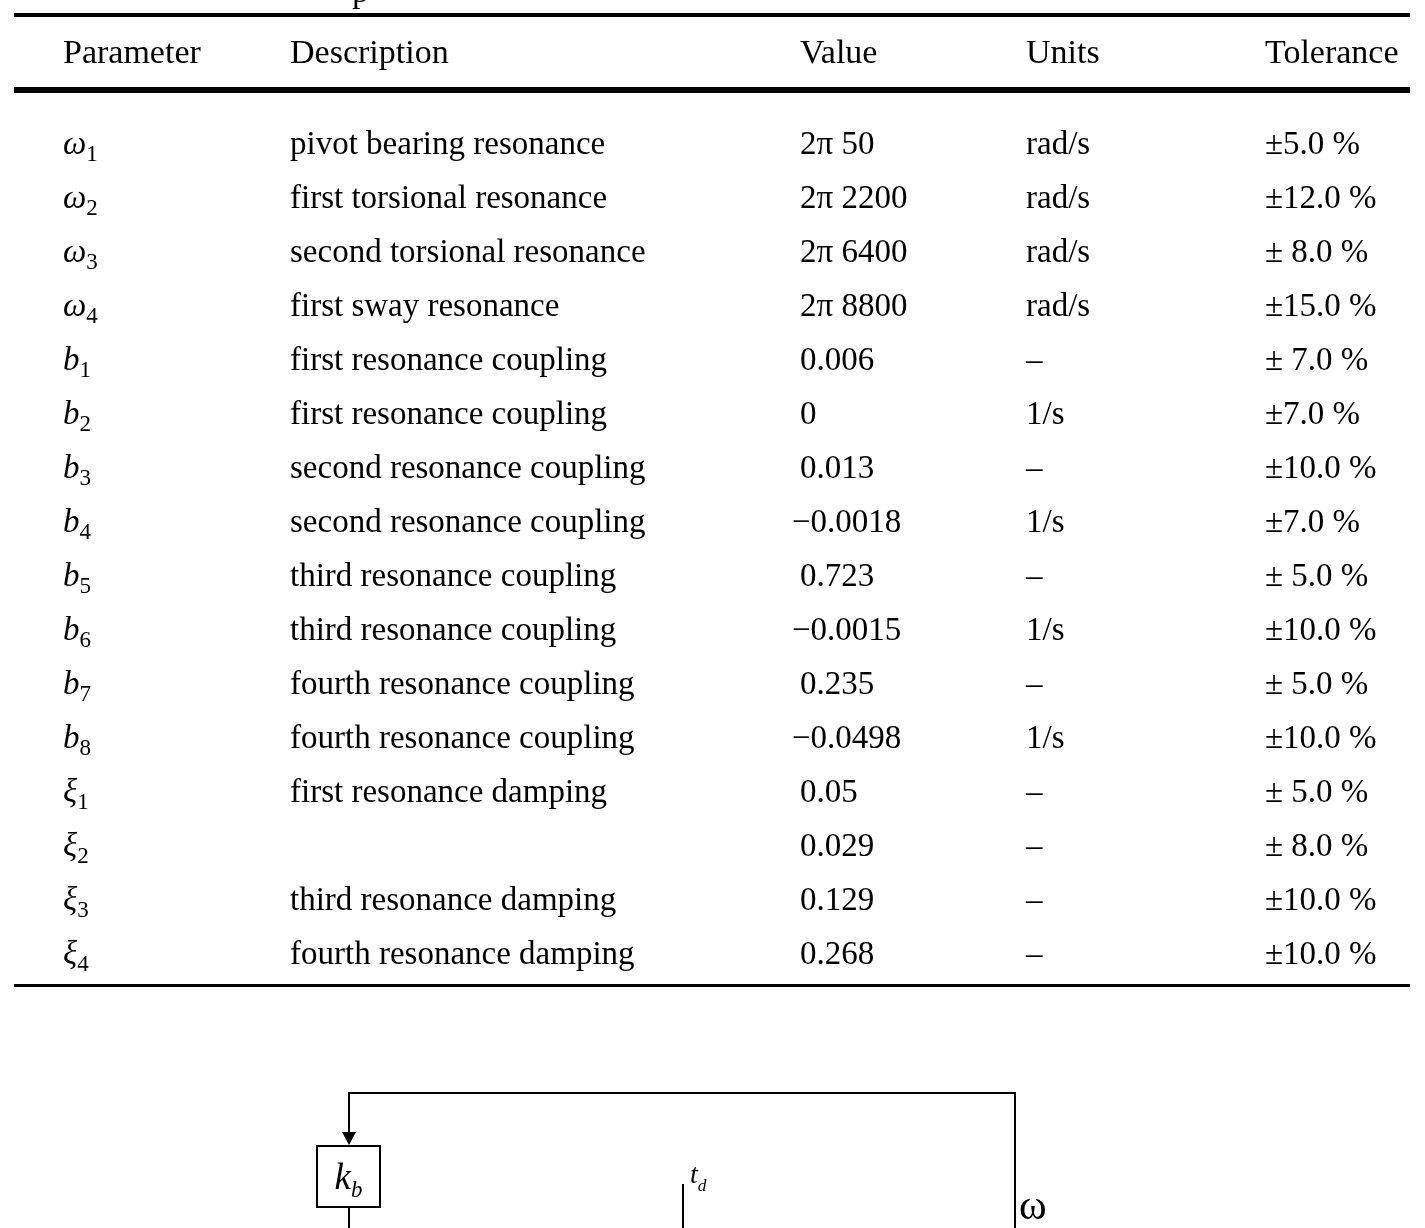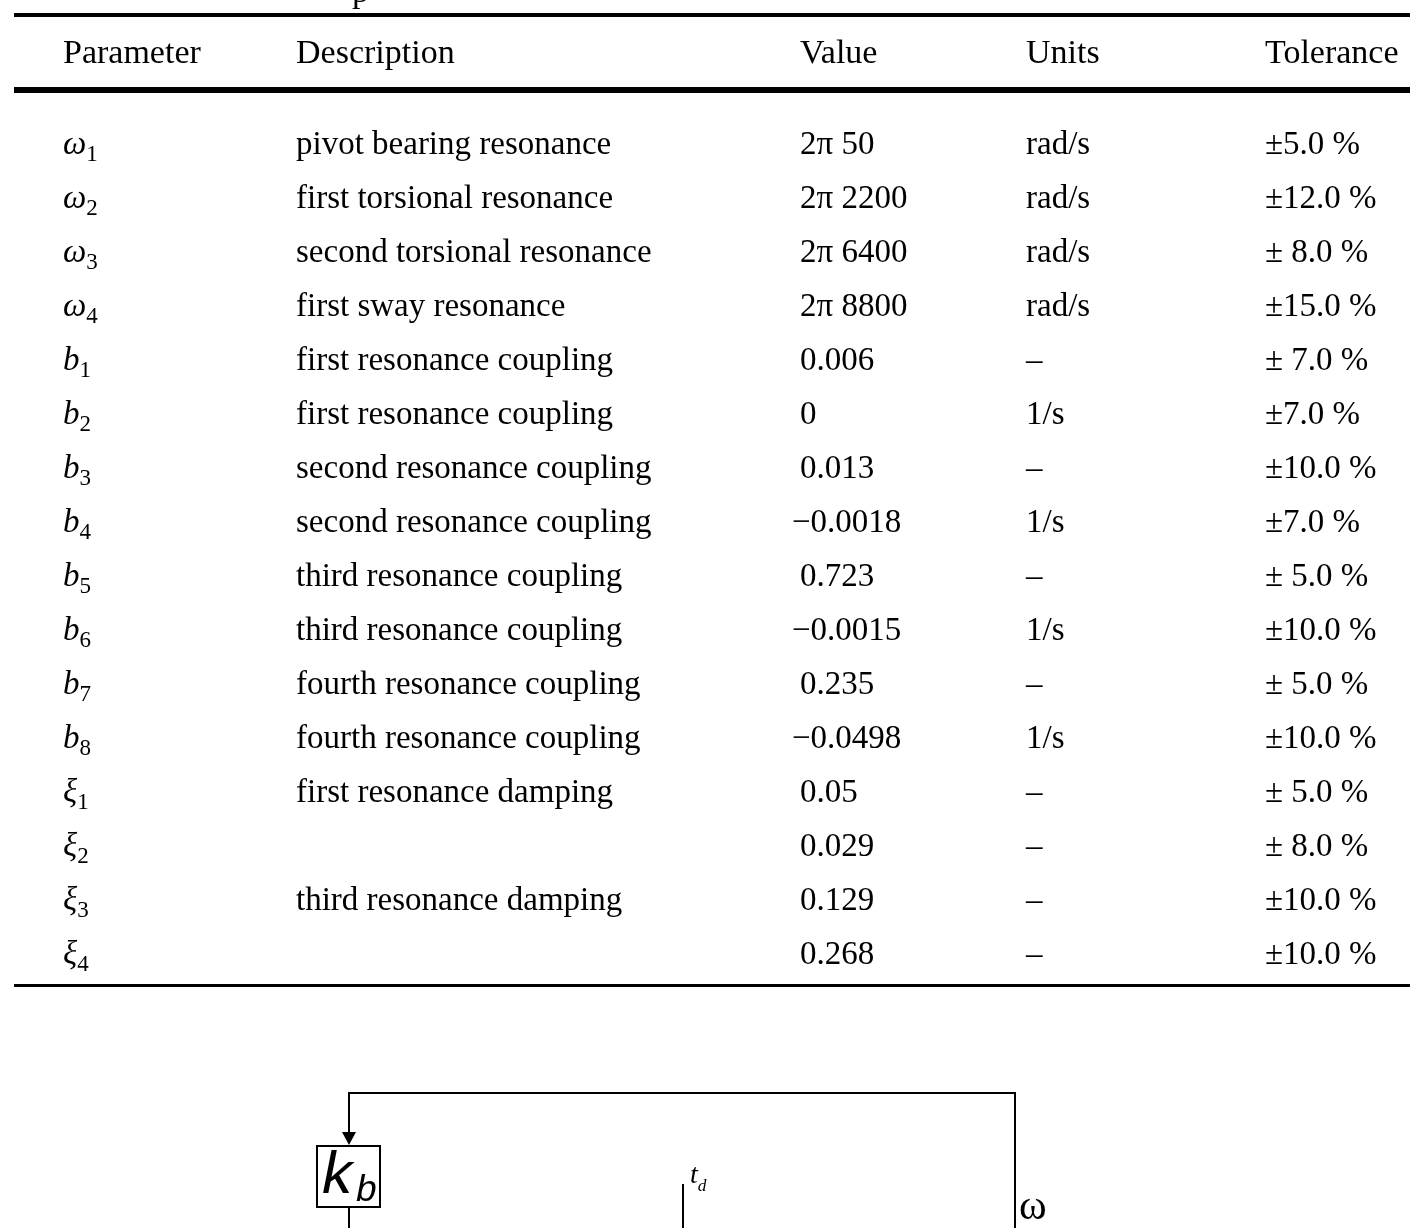--- a/index.html
+++ b/index.html
@@ -13,42 +13,42 @@
   .rule-top    { top: 13px;  height: 4px; }
   .rule-mid    { top: 87px;  height: 6px; }
   .rule-bottom { top: 984px; height: 3px; }
 
   .hdr-row { position: absolute; left: 0; top: 25px; width: 100%; height: 54px;
              line-height: 54px; font-size: 34px; }
   .row { position: absolute; left: 0; width: 100%; height: 54px;
          line-height: 54px; font-size: 33px; }
   .cell { position: absolute; white-space: nowrap; }
   .c0 { left: 20px; margin-left: 43px; }
-  .c1 { left: 296px; }
+  .c1 { left: 290px; }
   .c2 { left: 800px; }
   .c3 { left: 1026px; }
   .c4 { left: 1265px; }
   .sym { font-style: italic; }
   .sym sub { font-style: normal; font-size: 23px; vertical-align: baseline;
              position: relative; top: 7px; }
   .neg { margin-left: -8px; }
 
   .caption-clip { position: absolute; left: 346px; top: 0; width: 40px; height: 12px;
                   overflow: hidden; }
   .caption-clip span { position: absolute; left: 6px; top: -28px; font-size: 34px; }
 
   
   .dline { position: absolute; background: #000; }
   .arrow-down { position: absolute; width: 0; height: 0;
                 border-left: 7px solid transparent; border-right: 7px solid transparent;
                 border-top: 13px solid #000; }
   .gain-box { position: absolute; left: 316px; top: 1145px; width: 61px; height: 59px;
               border: 2px solid #000; display: flex; align-items: center; justify-content: center; }
   .math { font-style: italic; white-space: nowrap; }
-  .gain-box .math { font-size: 60px; font-family: Liberation Mono, monospace; }
+  .gain-box .math { font-size: 37px; }
   .gain-box sub, .dlabel sub { font-style: italic; vertical-align: baseline;
                                position: relative; top: 8px; font-size: 0.62em; }
   .dlabel { position: absolute; line-height: 1; }
   .delay-label { left: 690px; top: 1160px; font-size: 28px; }
   .omega-label { left: 1019px; top: 1184px; font-size: 42px; font-style: normal; }
 </style>
 </head>
 <body>
 
 <div class="caption-clip">
@@ -167,20 +167,21 @@
     </div>
     <div class="row" style="top: 872px;">
       <span class="cell c0 sym"><span>ξ</span><sub>3</sub></span>
       <span class="cell c1">third resonance damping</span>
       <span class="cell c2">0.129</span>
       <span class="cell c3">–</span>
       <span class="cell c4">±10.0 %</span>
     </div>
     <div class="row" style="top: 926px;">
       <span class="cell c0 sym"><span>ξ</span><sub>4</sub></span>
+      <span class="cell c1">fourth resonance damping</span>
       <span class="cell c2">0.268</span>
       <span class="cell c3">–</span>
       <span class="cell c4">±10.0 %</span>
     </div>
   </div>
 
 <div>
   <div class="dline" style="left:348px; top:1092px; width:668px; height:2px;"></div>
   <div class="dline" style="left:348px; top:1092px; width:2px; height:42px;"></div>
   <div class="arrow-down" style="left:342px; top:1132px;"></div>

